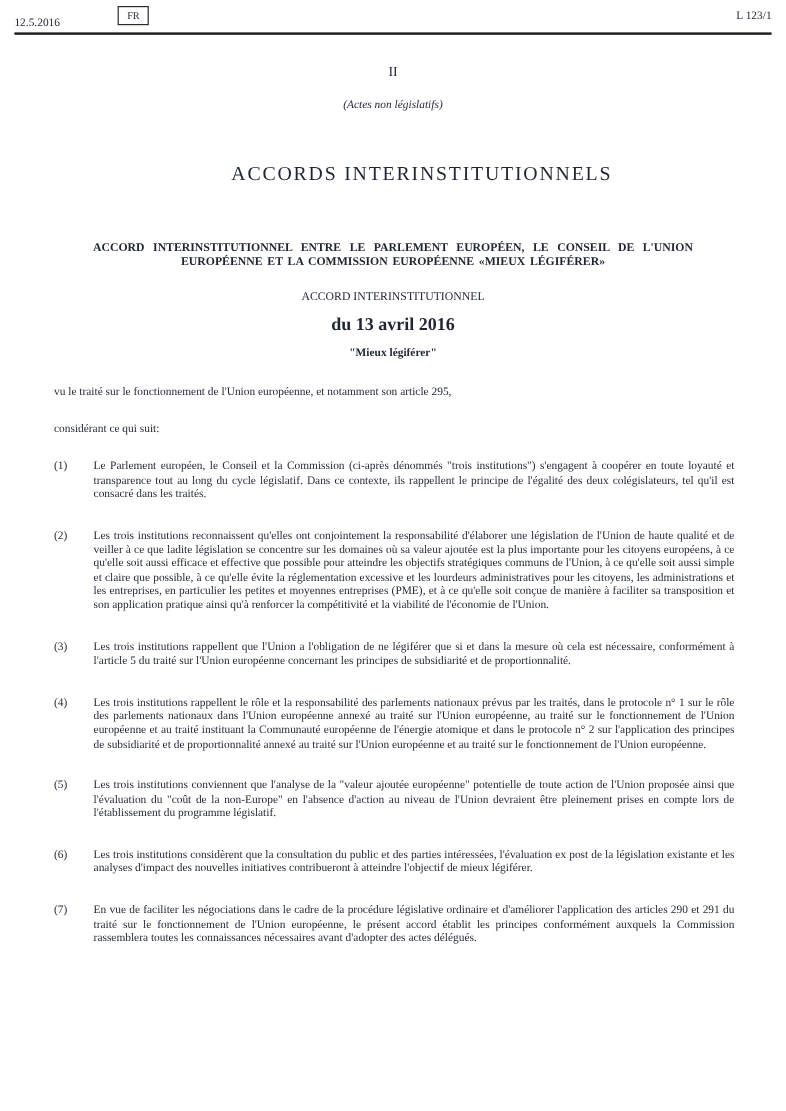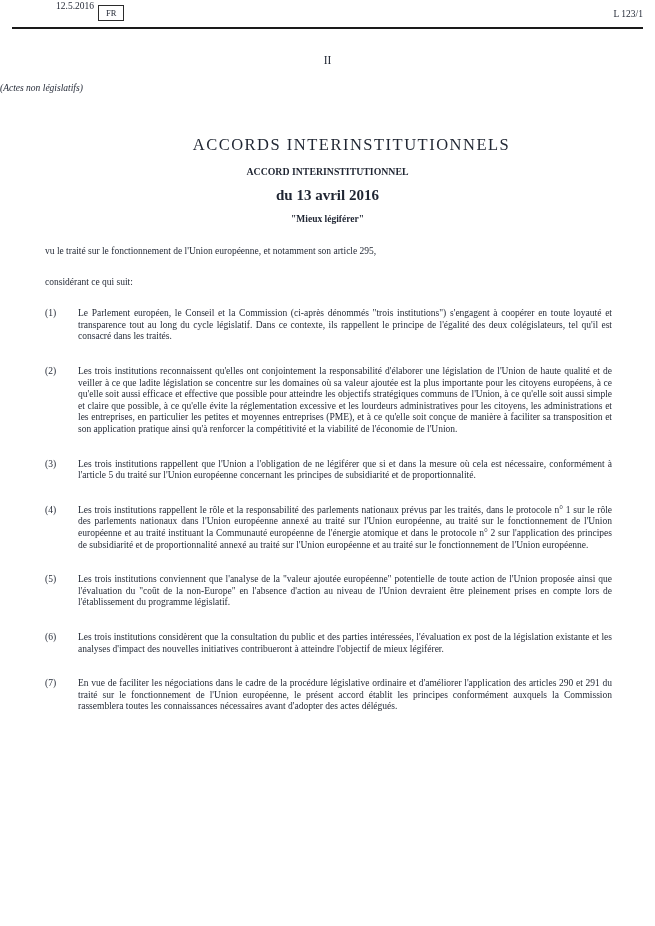--- a/index.html
+++ b/index.html
@@ -6,46 +6,46 @@
   body {
     width: 655px; height: 926px;
     font-family: "Liberation Serif", "DejaVu Serif", serif;
     color: #1f2532;
     -webkit-font-smoothing: antialiased;
   }
   .page { position: relative; width: 655px; height: 926px; overflow: hidden; background: #ffffff; }
 
   
   .header { position: relative; height: 27px; margin: 0 12px; }
-  .h-date { position: absolute; left: 0; top: 1px; font-size: 9.5px; margin-left: 44px; }
+  .h-date { position: absolute; left: 0; top: 15px; font-size: 9.5px; }
   .h-lang {
     position: absolute; left: 86px; top: 5px;
     border: 1.2px solid #2b2b2b;
     padding: 0 7px; font-size: 8.5px; line-height: 14px;
   }
   .h-journal { position: absolute; left: 0; right: 0; top: 9px; text-align: center; font-size: 9.5px; }
   .h-page { position: absolute; right: 0; top: 9px; font-size: 9.5px; }
   .rule { margin: 0 12px; border-top: 2.5px solid #1a1a1a; }
 
   
   .sec-numeral { margin-top: 25px; text-align: center; font-size: 11.5px; }
-  .sec-subtitle { margin-top: 17px; font-size: 9.5px; font-style: italic; }
+  .sec-subtitle { margin-top: 17px; text-align: center; font-size: 9.5px; font-style: italic; }
   .main-heading {
     margin-top: 42px; text-align: center;
     font-size: 16.5px; letter-spacing: 1.5px; font-weight: normal; padding-left: 48px;
   }
 
   
   .act-title {
     margin: 46px auto 0 auto; width: 500px;
     font-size: 9.8px; font-weight: bold; line-height: 12px;
     text-align: justify; text-align-last: center;
     word-spacing: 1.5px;
   }
-  .act-subtitle { margin-top: 0; text-align: center; font-size: 9.8px; font-weight: bold; }
+  .act-subtitle { margin-top: 17px; text-align: center; font-size: 9.8px; font-weight: normal; }
   .act-date    { margin-top: 10px; text-align: center; font-size: 15px; font-weight: bold; }
   .act-name    { margin-top: 10px; text-align: center; font-size: 9.5px; font-weight: bold; }
 
   
   .preamble { margin: 22px 43px 0 45px; font-size: 9.5px; line-height: 11.6px; }
   .pre-line { margin: 0 0 19px 0; }
   .smallcaps { font-variant: small-caps; letter-spacing: 0.2px; }
 
   
   .recitals { margin: 20px 43px 0 45px; }
@@ -69,20 +69,21 @@
     <span class="h-lang">FR</span>
     <span class="h-page">L 123/1</span>
   </div>
   <div class="rule"></div>
 
   <div class="sec-numeral">II</div>
   <div class="sec-subtitle">(Actes non législatifs)</div>
 
   <h1 class="main-heading">ACCORDS INTERINSTITUTIONNELS</h1>
 
+  <div class="act-title">ACCORD INTERINSTITUTIONNEL ENTRE LE PARLEMENT EUROPÉEN, LE CONSEIL DE L'UNION EUROPÉENNE ET LA COMMISSION EUROPÉENNE «MIEUX LÉGIFÉRER»</div>
   <div class="act-subtitle">ACCORD INTERINSTITUTIONNEL</div>
   <div class="act-date">du 13 avril 2016</div>
   <div class="act-name">"Mieux légiférer"</div>
 
   <div class="preamble">
     <p class="pre-line">vu le traité sur le fonctionnement de l'Union européenne, et notamment son article 295,</p>
     <p class="pre-line">considérant ce qui suit:</p>
   </div>
 
   <div class="recitals">

